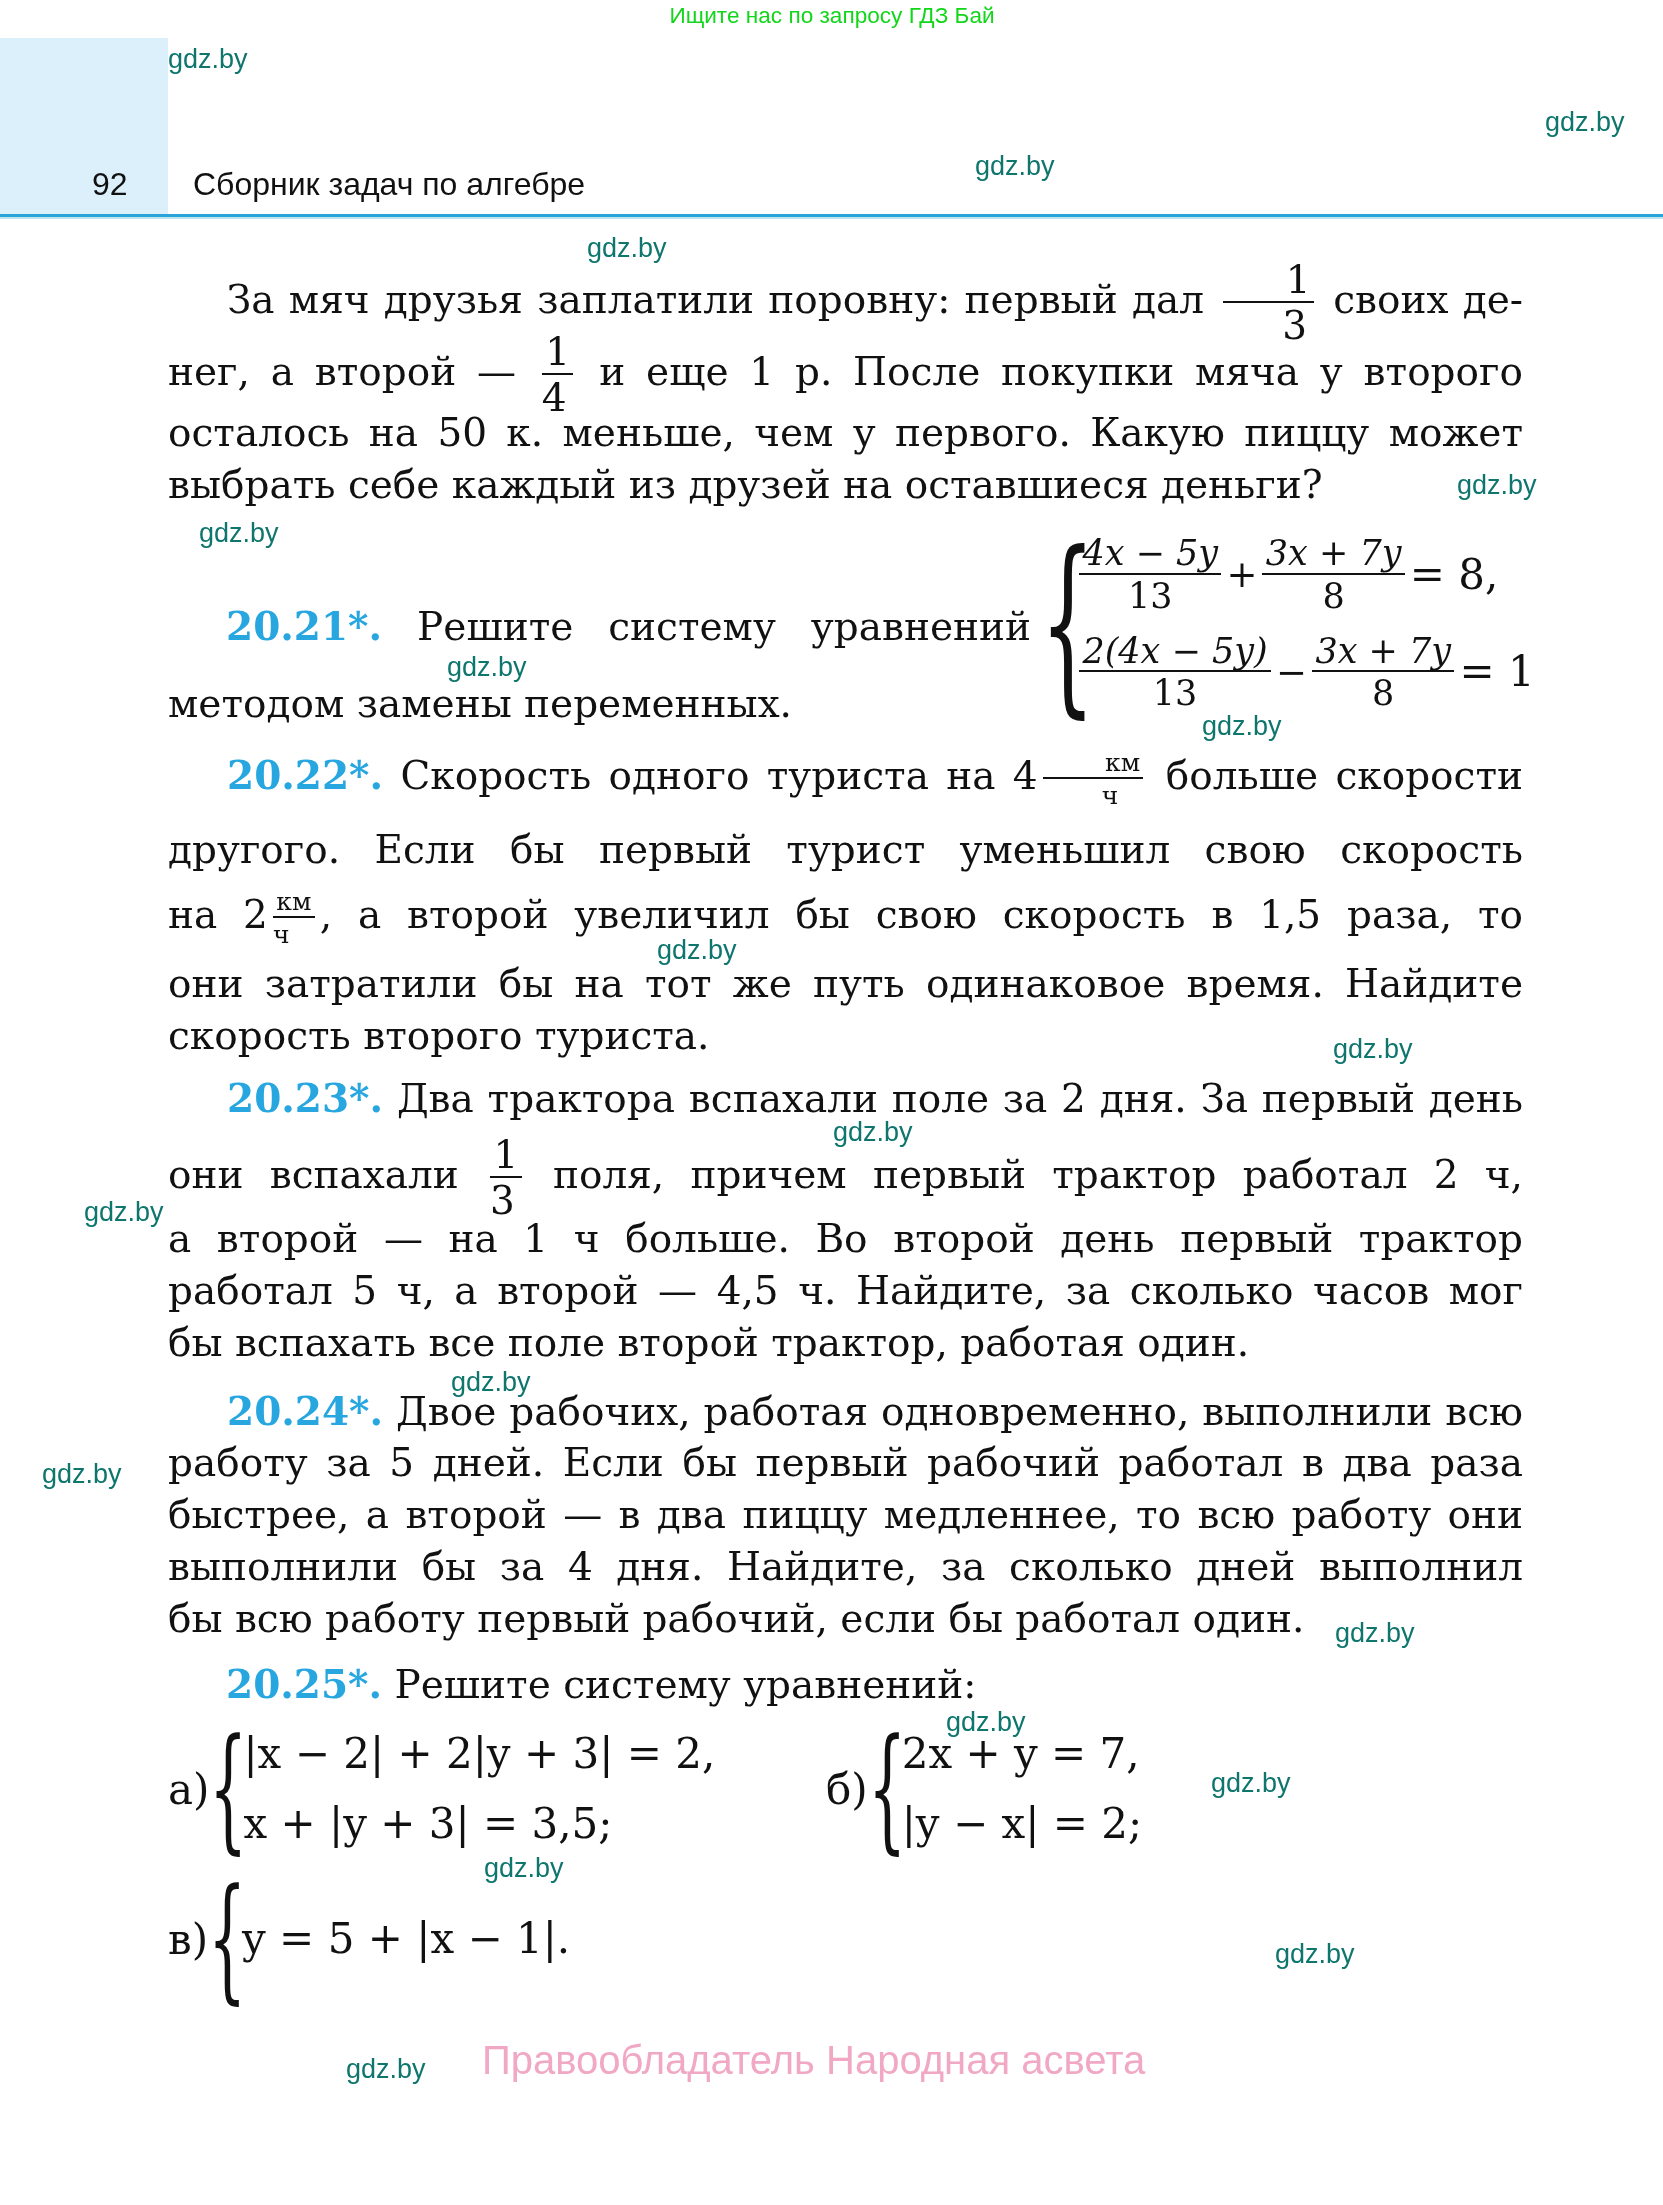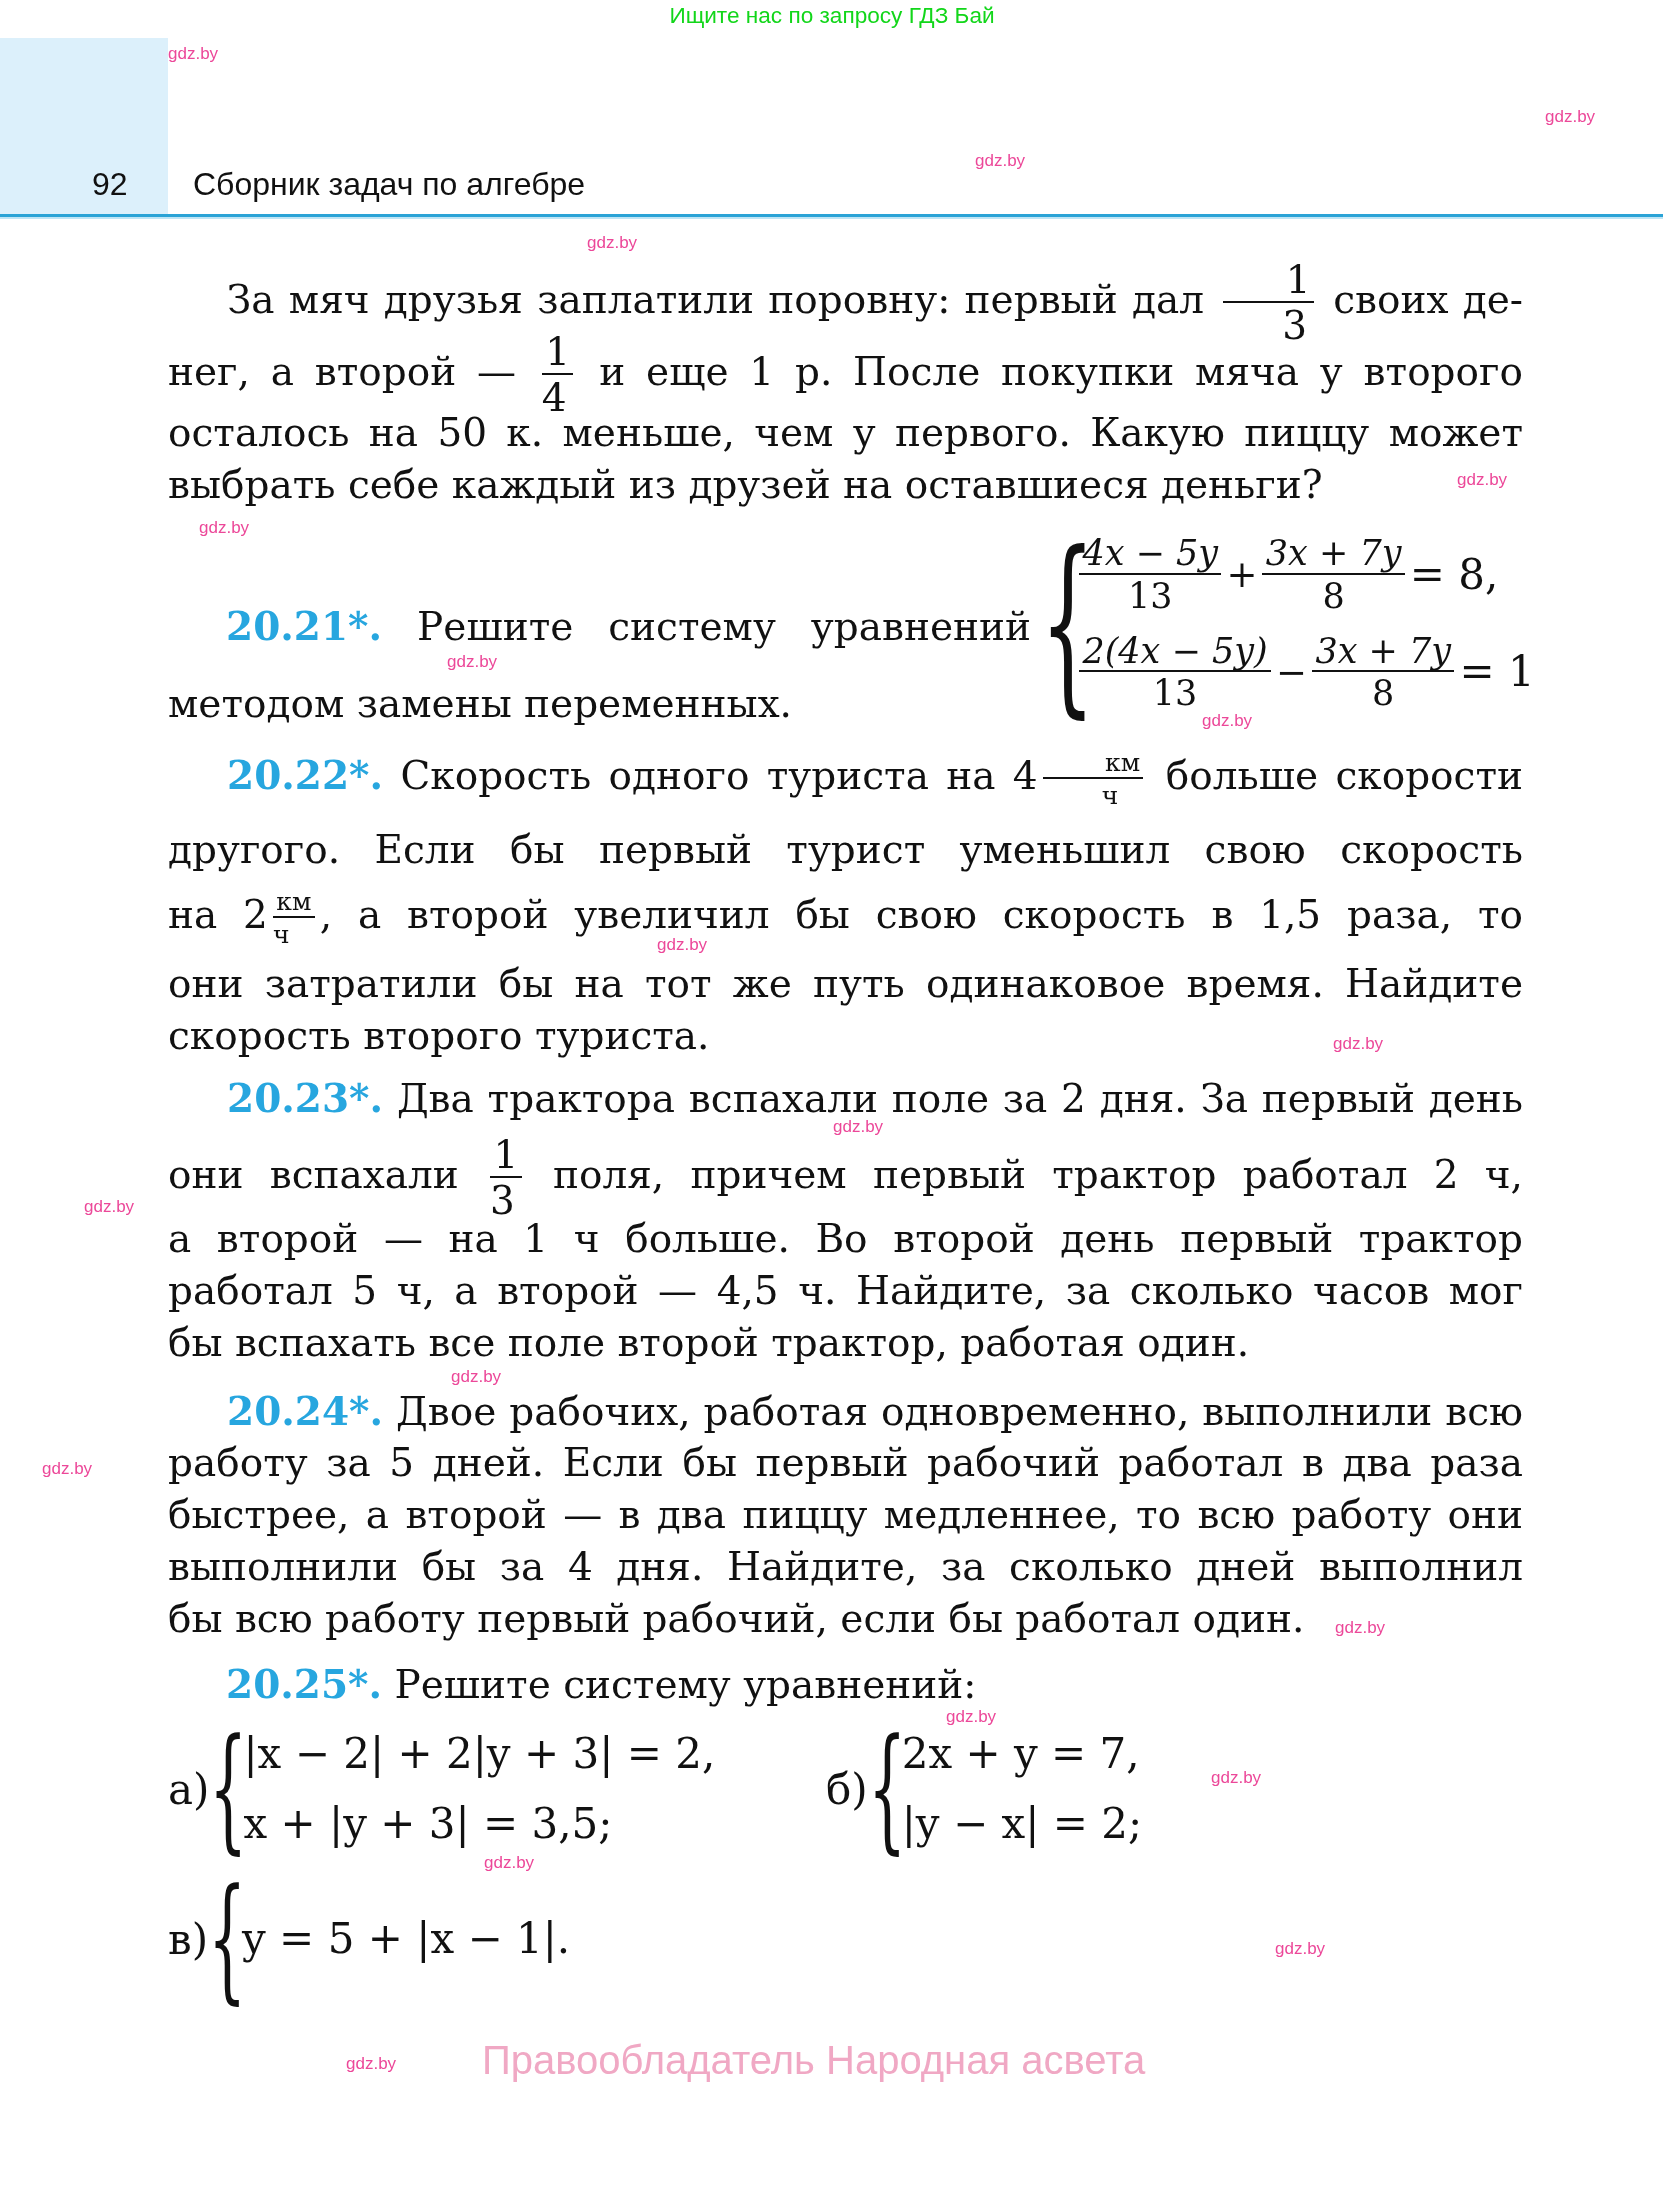--- a/index.html
+++ b/index.html
@@ -4,21 +4,21 @@
 <style>
   html, body { margin:0; padding:0; background:#ffffff; }
   body { width:1664px; height:2205px; position:relative; overflow:hidden; font-family:"DejaVu Serif", serif; color:#111; }
   .abs { position:absolute; }
   .top-banner { left:0; width:1664px; top:3.4px; text-align:center; font-family:"Liberation Sans", sans-serif; font-size:22.6px; color:#12d61a; }
   .band { left:0; top:38px; width:168px; height:179px; background:#dcf0fb; }
   .rule { left:0; top:214px; width:1664px; height:3.4px; background:#2aa3d6; }
   .rule2 { left:0; top:217px; width:1664px; height:1.7px; background:#bfe5f5; }
   .pagenum { left:92px; top:166px; font-family:"Liberation Sans", sans-serif; font-size:32px; color:#111; }
   .running { left:193px; top:166px; font-family:"Liberation Sans", sans-serif; font-size:32px; color:#111;text-align:center; }
-  .wm { font-family:"Liberation Sans", sans-serif; font-size:17px; color:#ec4899; }
+  .wm { font-family:"Liberation Sans", sans-serif; font-size:27px; color:#0f766e; }
   .para { left:168px; width:1355px; font-size:39px; line-height:52px; text-align:justify; text-align-last:justify; font-family:"DejaVu Serif", serif; }
   .para.last { text-align-last:left; }
   .num { color:#27a6df; font-weight:bold; }
   .frac { display:inline-block; vertical-align:middle; text-align:center; line-height:1; margin:0 5px; }
   .frac .n { display:block; padding:0 3.4px 1.7px; border-bottom:2.5px solid #111; }
   .frac .d { display:block; padding-top:3.4px; }
   .frac.small { font-size:25px; }
   .sys { display:flex; align-items:center; }
   .brace { font-size:134px; line-height:1; font-weight:200; transform:scaleX(0.45); transform-origin:left center; display:inline-block; width:34px; color:#111; font-family:"DejaVu Serif", serif; }
   .eqcol { display:flex; flex-direction:column; }

